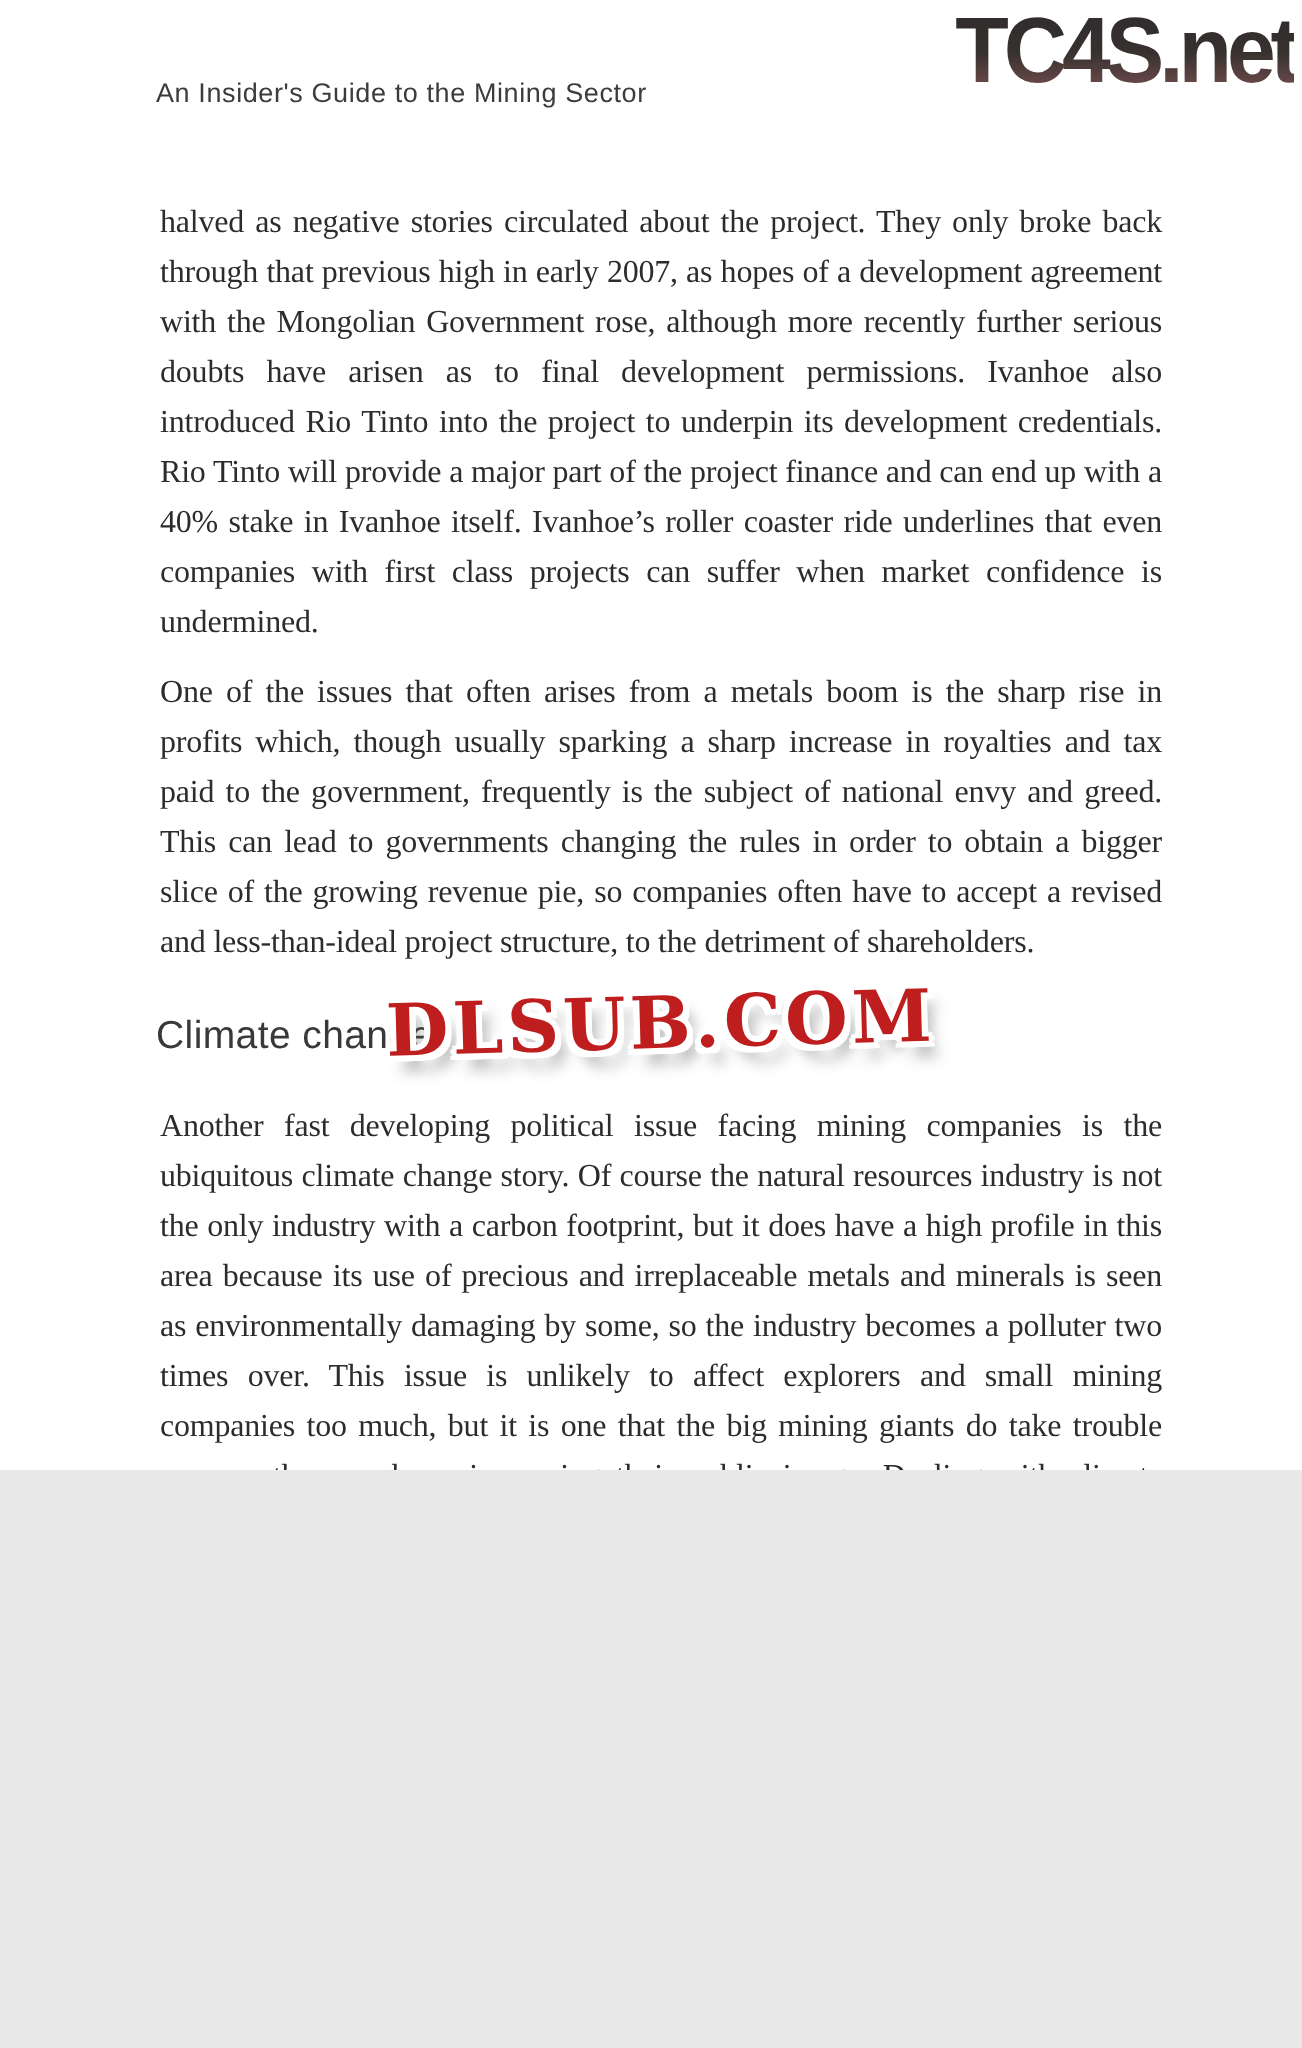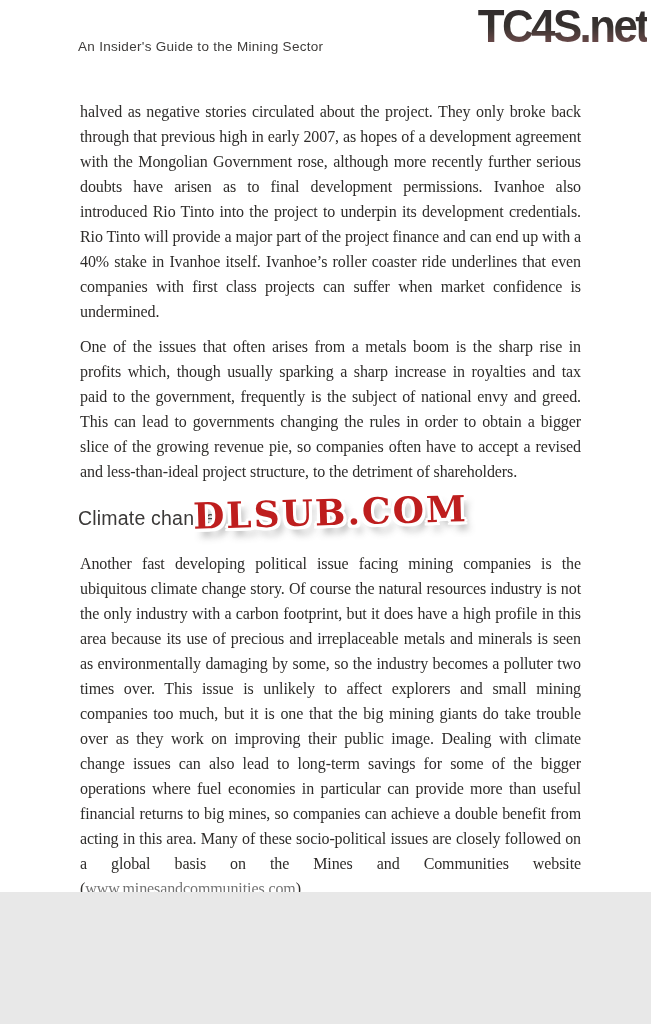--- a/index.html
+++ b/index.html
@@ -1,17 +1,17 @@
 <!DOCTYPE html>
 <html><head>
 <meta charset="utf-8">
 <style>
   html,body { margin:0; padding:0; background:#e8e8e8; }
   .page {
-    position:relative; width:651px; height:892px;
+    position:relative; width:651px; height:735px;
     background:#ffffff; overflow:hidden;
     font-family:"Liberation Serif", serif;
   }
 
   
   .running-header {
     position:absolute; left:78px; top:39px;
     font-family:"Liberation Sans", sans-serif;
     font-size:13.5px; color:#3e3c3a; letter-spacing:.3px;
   }

